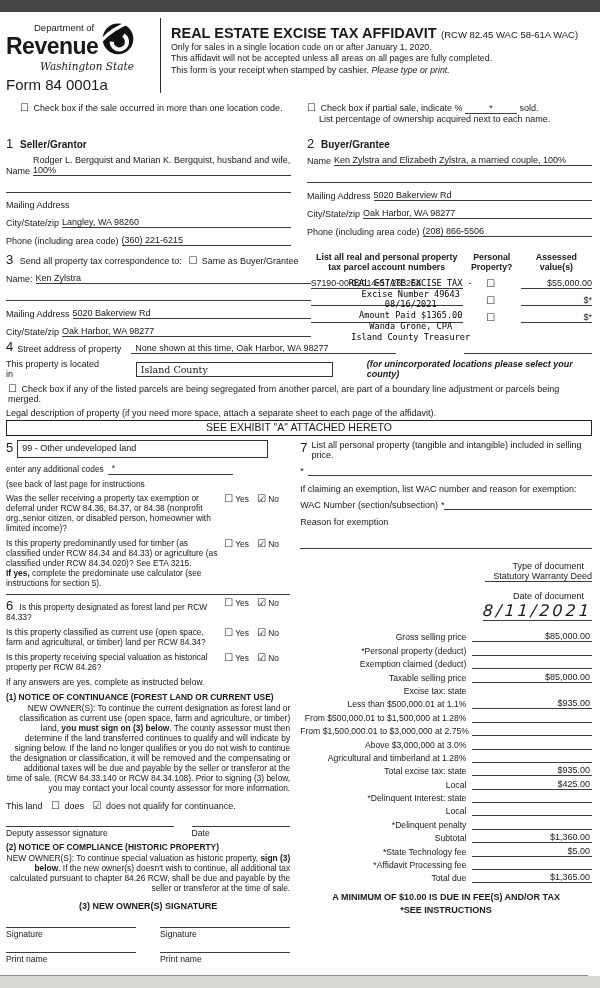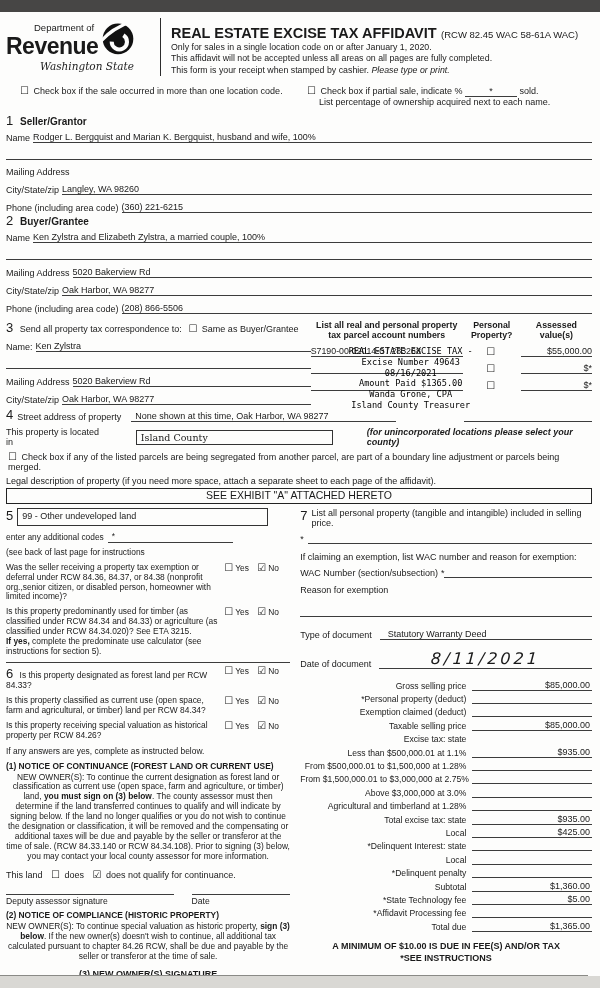--- a/index.html
+++ b/index.html
@@ -43,21 +43,21 @@
   .title-paren { font-size: 9.5px; font-weight: normal; }
   .sub { font-size: 8.8px; line-height: 1.3; }
 
   
   .topchecks { display: flex; font-size: 9px; margin-top: 10px; }
   .tc-left { width: 50%; padding-left: 14px; }
   .tc-right { flex: 1; padding-left: 8px; }
   .tc-right .l2 { margin-left: 12px; }
 
   
-  .parties { display: flex; font-size: 9px; margin-top: 6px; flex-direction: column; }
+  .parties { display: flex; gap: 16px; font-size: 9px; margin-top: 12px; }
   .party { flex: 1; }
   .party-hd { font-size: 10px; font-weight: bold; margin-bottom: 4px; }
   .party-hd .secnum { font-weight: normal; }
   .frow { display: flex; align-items: flex-end; margin-top: 7px; }
   .frow .lbl { white-space: nowrap; padding-right: 3px; }
 
   
   .s3wrap { display: flex; margin-top: 6px; font-size: 9px; }
   .s3left { width: 52%; }
   .s3right { flex: 1; position: relative; }
@@ -87,39 +87,39 @@
   .s5row { display: flex; align-items: flex-start; }
   .s5box { border: 1px solid #333; flex: 1; margin-right: 22px; padding: 2px 4px 3px; font-size: 9px; }
   .addl-row { display: flex; align-items: flex-end; margin-top: 6px; width: 80%; }
   .seeback { margin-top: 5px; }
 
   .qrow { display: flex; margin-top: 5px; }
   .qtext { flex: 1; padding-right: 3px; }
   .qcell { width: 33px; white-space: nowrap; }
   .ifany { margin-top: 6px; }
   .notice-title { font-weight: bold; margin-top: 5px; font-size: 8.4px; }
-  .notice-body { text-align: center; margin-top: 1px; }
+  .notice-body { text-align: right; margin-top: 1px; }
   .thisland { margin-top: 8px; font-size: 9px; }
   .thisland .cb { margin-left: 6px; }
   .dep-row { display: flex; gap: 18px; margin-top: 14px; }
   .dep-col { display: flex; flex-direction: column; }
   .dep-col .u { height: 1px; }
   .dep-lbl { font-size: 8.6px; margin-top: 1px; }
   .owners-title { text-align: center; font-weight: bold; font-size: 9px; margin-top: 7px; }
   .sig2 { display: flex; gap: 24px; margin-top: 16px; }
   .sig2 .col { flex: 1; }
 
   .s7head { display: flex; }
   .star-line { display: flex; align-items: flex-end; margin-top: 6px; }
   .exem { margin-top: 8px; }
   .wac-row { display: flex; align-items: flex-end; margin-top: 6px; }
   .reason-row { margin-top: 7px; }
   .blankline { height: 12px; }
 
-  .doc-row { display: flex; align-items: flex-end; margin-top: 6px; }
+  .doc-row { display: flex; align-items: flex-end; margin-top: 6px; flex-direction: column; }
   .doc-row .lbl { white-space: nowrap; padding-right: 8px; }
   .hand-date { font-size: 16px; transform: skewX(-4deg); letter-spacing: 3px; }
 
   .taxtable { margin-top: 8px; }
   .taxrow { display: flex; align-items: flex-end; height: 13.4px; font-size: 8.6px; }
   .taxlbl { width: 59%; text-align: right; padding-right: 6px; white-space: nowrap; }
   .taxval { flex: 1; border-bottom: 1px solid #3c3c3c; text-align: right; font-size: 9px; padding-right: 2px; }
   .taxval.noline { border-bottom: none; }
   .minnote { text-align: center; font-weight: bold; font-size: 9px; margin-top: 8px; line-height: 1.35; }
 
@@ -145,20 +145,21 @@
         <span class="revenue">Revenue</span>
         <span style="margin-left:2px; margin-top:-14px;">
           <svg width="36" height="36" viewBox="0 0 40 40">
             <circle cx="20" cy="21" r="17" fill="#111"></circle>
             <path d="M2 25 Q16 10 39 2 L32 1 Q12 8 1 21 Z" fill="#fdfdfc"></path>
             <path d="M13 24 a8.5 8.5 0 1 0 13 -7" fill="none" stroke="#fdfdfc" stroke-width="4.5"></path>
           </svg>
         </span>
       </div>
       <div class="wa-state">Washington State</div>
+      <div class="form-num">Form 84 0001a</div>
     </div>
     <div class="hdr-div"></div>
     <div class="title-block">
       <div>
         <span class="main-title">REAL ESTATE EXCISE TAX AFFIDAVIT</span>
         <span class="title-paren">(RCW 82.45 WAC 58-61A WAC)</span>
       </div>
       <div class="sub">Only for sales in a single location code on or after January 1, 2020.</div>
       <div class="sub">This affidavit will not be accepted unless all areas on all pages are fully completed.</div>
       <div class="sub">

